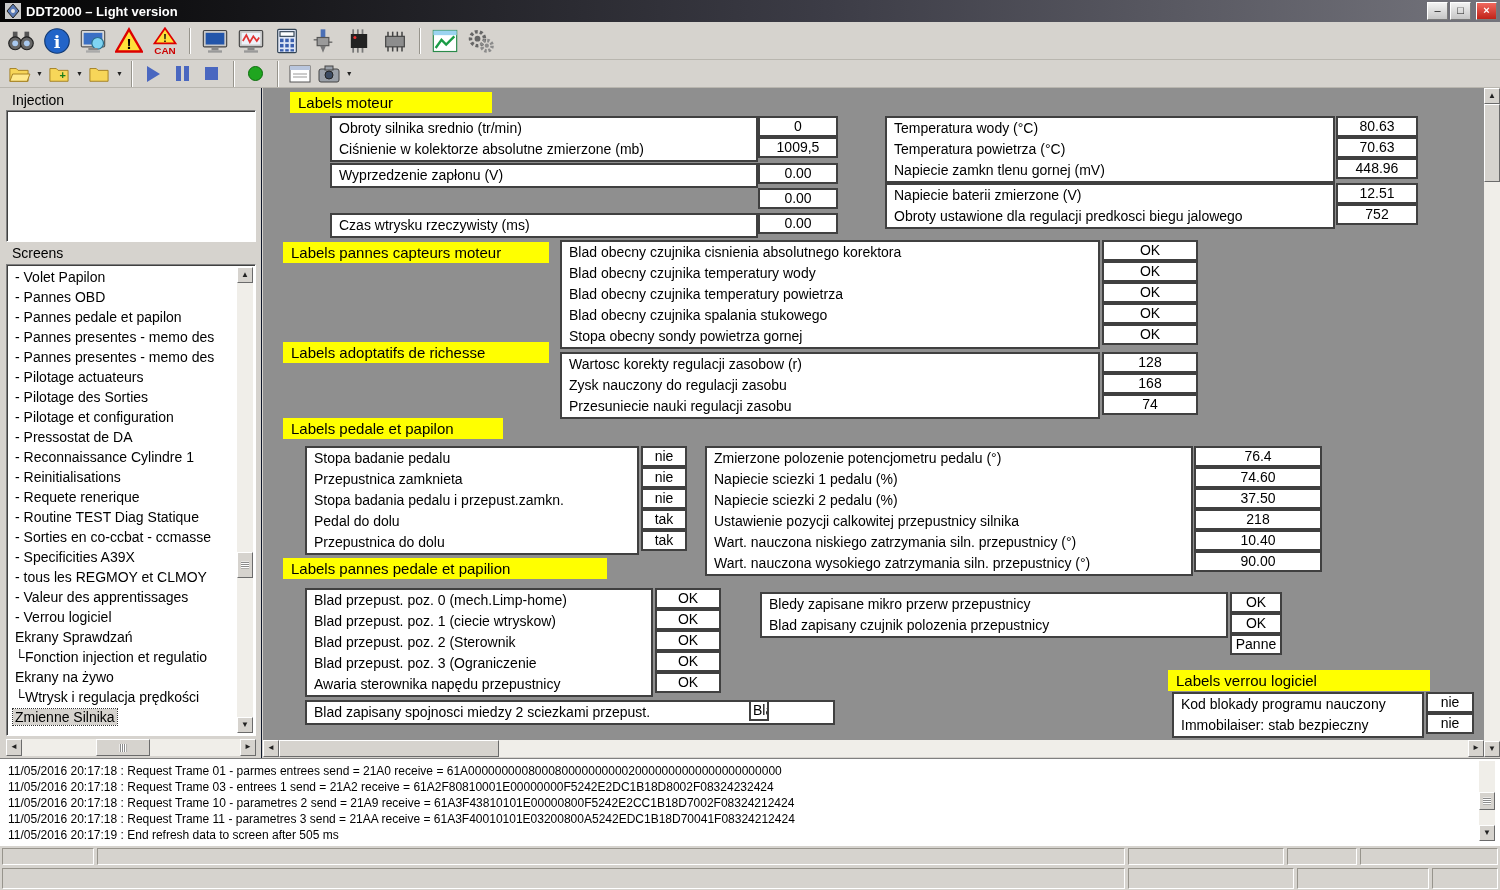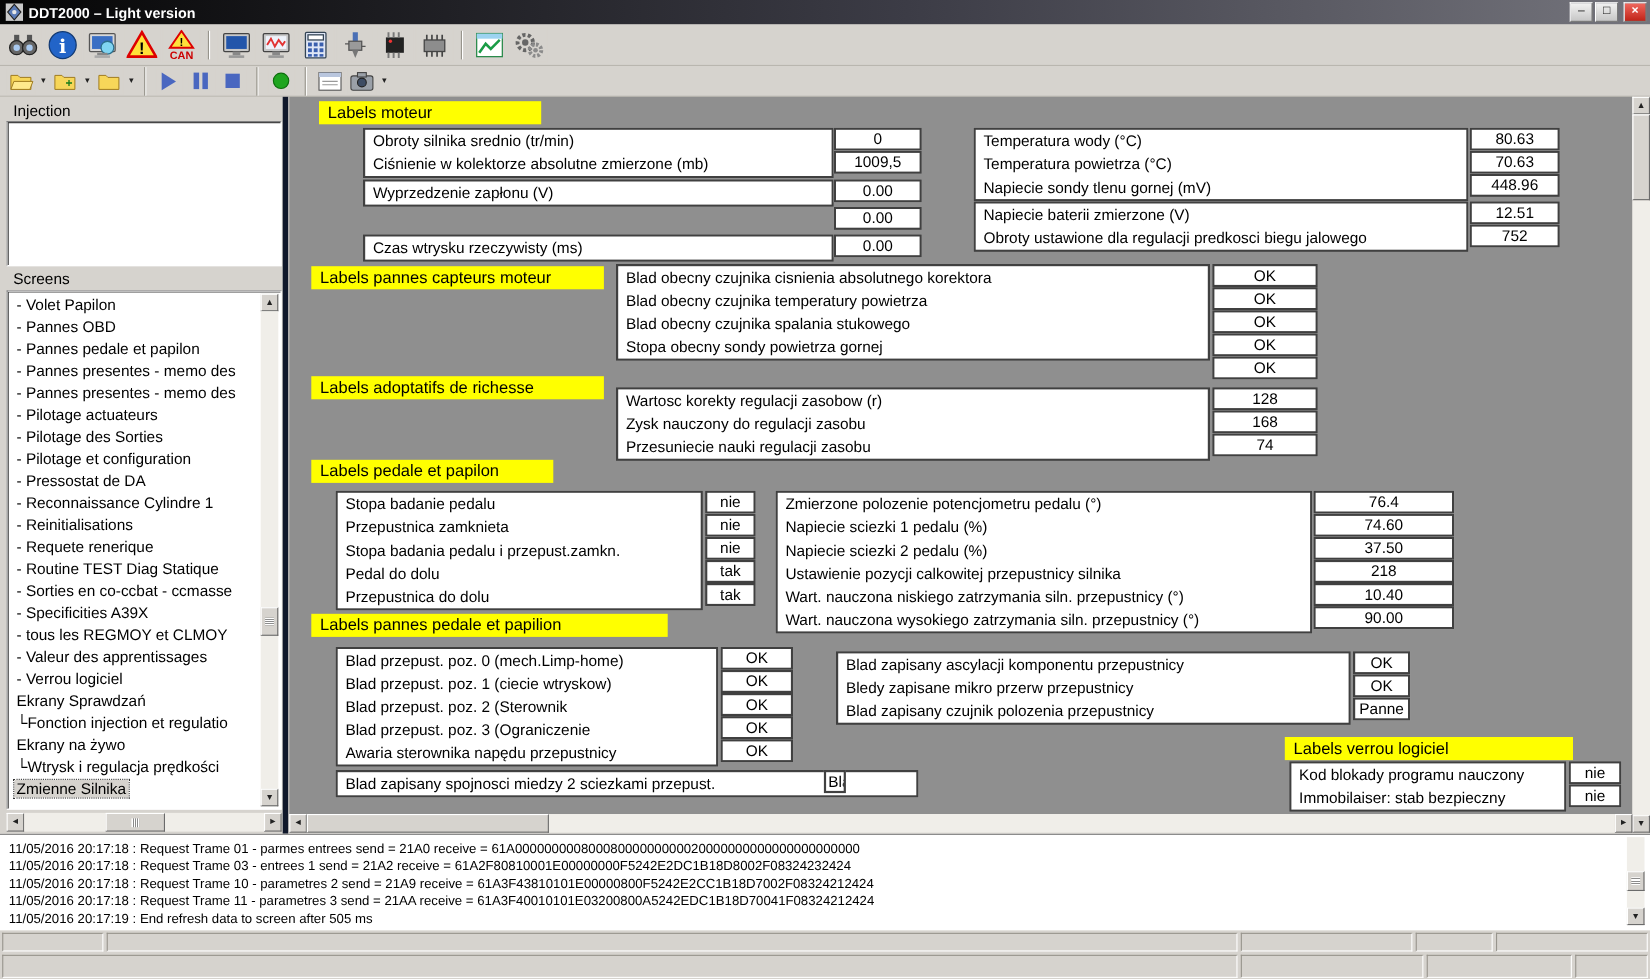--- a/index.html
+++ b/index.html
@@ -29,21 +29,21 @@
   #toolbar2 .tbtn{height:24px;min-width:26px}
   .sep{width:2px;height:26px;border-left:1px solid #97948c;border-right:1px solid #fff;margin:0 5px}
   .dd{font-size:7px;color:#222;margin-left:1px;align-self:center}
   .play-tri{width:0;height:0;border-left:13px solid #4a67c0;border-top:8px solid transparent;border-bottom:8px solid transparent}
   .pause-bars{display:flex;gap:3px}
   .pause-bars i{display:block;width:5px;height:15px;background:#4a67c0}
   .stop-sq{width:13px;height:13px;background:#4a67c0}
   .rec-dot{width:15px;height:15px;border-radius:50%;background:#1fa51f;border:1px solid #0c6d0c}
 
   
-  #sidebar{position:absolute;left:0;top:88px;width:262px;height:670px;background:#d6d3ce;border-right:5px solid #0f172a}
+  #sidebar{position:absolute;left:0;top:88px;width:262px;height:670px;background:#d6d3ce;border-right:1px solid #0f172a}
   .side-label{position:absolute;left:12px;font-size:14px;color:#000}
   .sunken{background:#fff;border:1px solid;border-color:#808080 #fff #fff #808080;box-shadow:inset 1px 1px 0 #404040}
   #inj-panel{position:absolute;left:6px;top:22px;width:250px;height:132px}
   #list-panel{position:absolute;left:6px;top:176px;width:250px;height:472px;position:absolute}
   #screen-list{position:absolute;left:2px;top:2px;right:18px;bottom:2px;overflow:hidden}
   .list-item{height:20px;line-height:20px;font-size:14px;padding-left:4px;white-space:nowrap;overflow:hidden}
   .list-item .lit{padding:0 2px}
   .list-item.selected .lit{background:#d6d3ce;outline:1px dotted #333}
 
   
@@ -371,40 +371,41 @@
   <div class="lbox" style="left:67px;top:125px;width:428px">
       <div class="row">Czas wtrysku rzeczywisty (ms)</div>
     </div>
   <div class="vstack" style="left:495px;top:125px;width:80px">
       <div class="cell">0.00</div>
     </div>
 
   <div class="lbox" style="left:622px;top:28px;width:450px">
       <div class="row">Temperatura wody (°C)</div>
       <div class="row">Temperatura powietrza (°C)</div>
-      <div class="row">Napiecie sondy tlenu gornej (mV)</div>
+      <div class="row">Napiecie zamkn tlenu gornej (mV)</div>
     </div>
   <div class="vstack" style="left:1073px;top:28px;width:82px">
       <div class="cell">80.63</div>
       <div class="cell">70.63</div>
       <div class="cell">448.96</div>
     </div>
 
   <div class="lbox" style="left:622px;top:95px;width:450px">
       <div class="row">Napiecie baterii zmierzone (V)</div>
       <div class="row">Obroty ustawione dla regulacji predkosci biegu jalowego</div>
     </div>
   <div class="vstack" style="left:1073px;top:95px;width:82px">
       <div class="cell">12.51</div>
       <div class="cell">752</div>
     </div>
 
   <div class="ylabel" style="left:20px;top:154px;width:266px">Labels pannes capteurs moteur</div>
   <div class="lbox" style="left:297px;top:152px;width:540px">
       <div class="row">Blad obecny czujnika cisnienia absolutnego korektora</div>
+      <div class="row">Blad obecny czujnika temperatury wody</div>
       <div class="row">Blad obecny czujnika temperatury powietrza</div>
       <div class="row">Blad obecny czujnika spalania stukowego</div>
       <div class="row">Stopa obecny sondy powietrza gornej</div>
     </div>
   <div class="vstack" style="left:839px;top:152px;width:96px">
       <div class="cell">OK</div>
       <div class="cell">OK</div>
       <div class="cell">OK</div>
       <div class="cell">OK</div>
       <div class="cell">OK</div>
@@ -465,21 +466,20 @@
     </div>
   <div class="vstack" style="left:392px;top:500px;width:66px">
       <div class="cell">OK</div>
       <div class="cell">OK</div>
       <div class="cell">OK</div>
       <div class="cell">OK</div>
       <div class="cell">OK</div>
     </div>
 
   <div class="lbox" style="left:497px;top:504px;width:468px">
-      <div class="row">Blad zapisany ascylacji komponentu przepustnicy</div>
       <div class="row">Bledy zapisane mikro przerw przepustnicy</div>
       <div class="row">Blad zapisany czujnik polozenia przepustnicy</div>
     </div>
   <div class="vstack" style="left:967px;top:504px;width:52px">
       <div class="cell">OK</div>
       <div class="cell">OK</div>
       <div class="cell">Panne</div>
     </div>
 
   <div class="lbox" style="left:42px;top:612px;width:530px">

